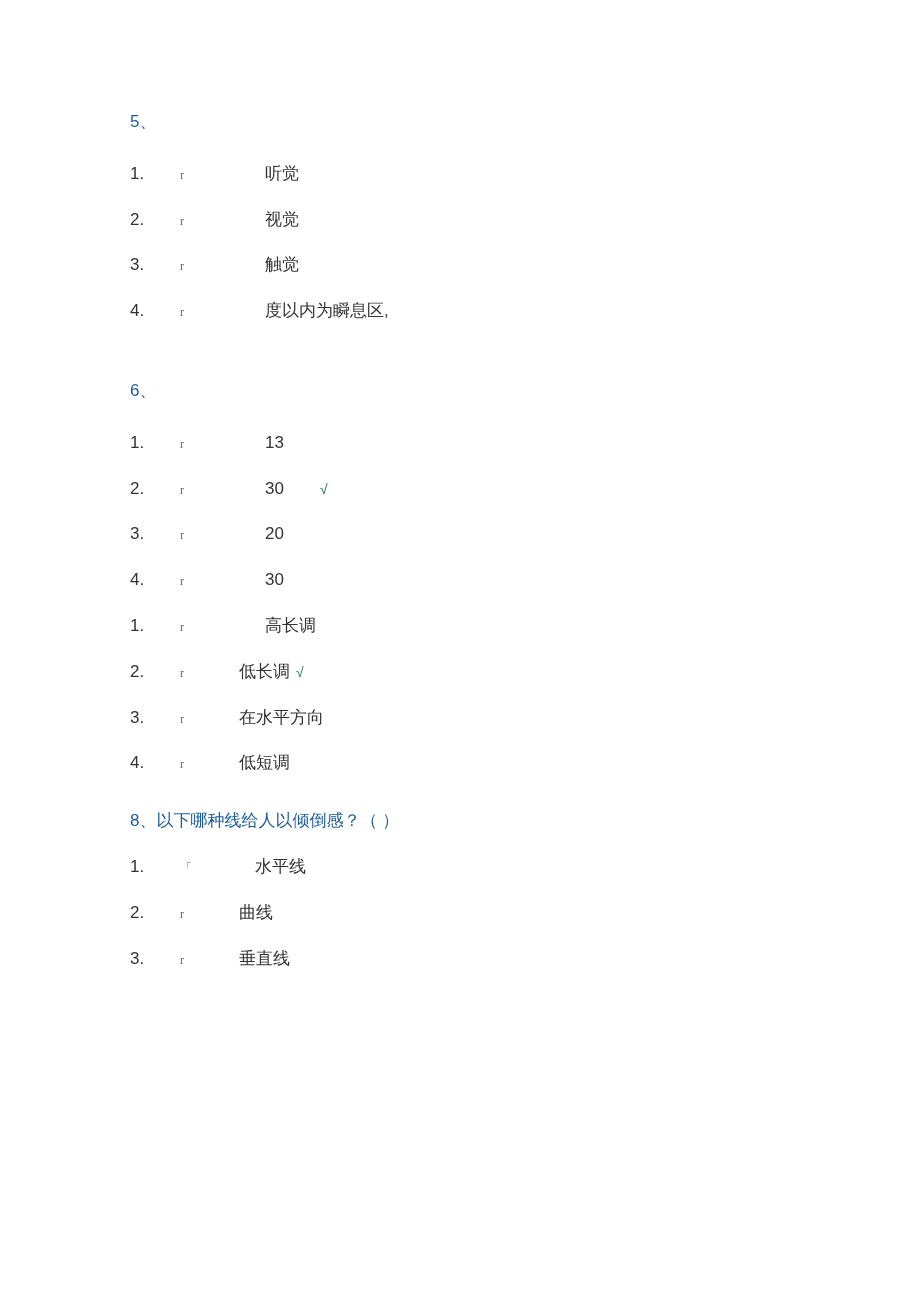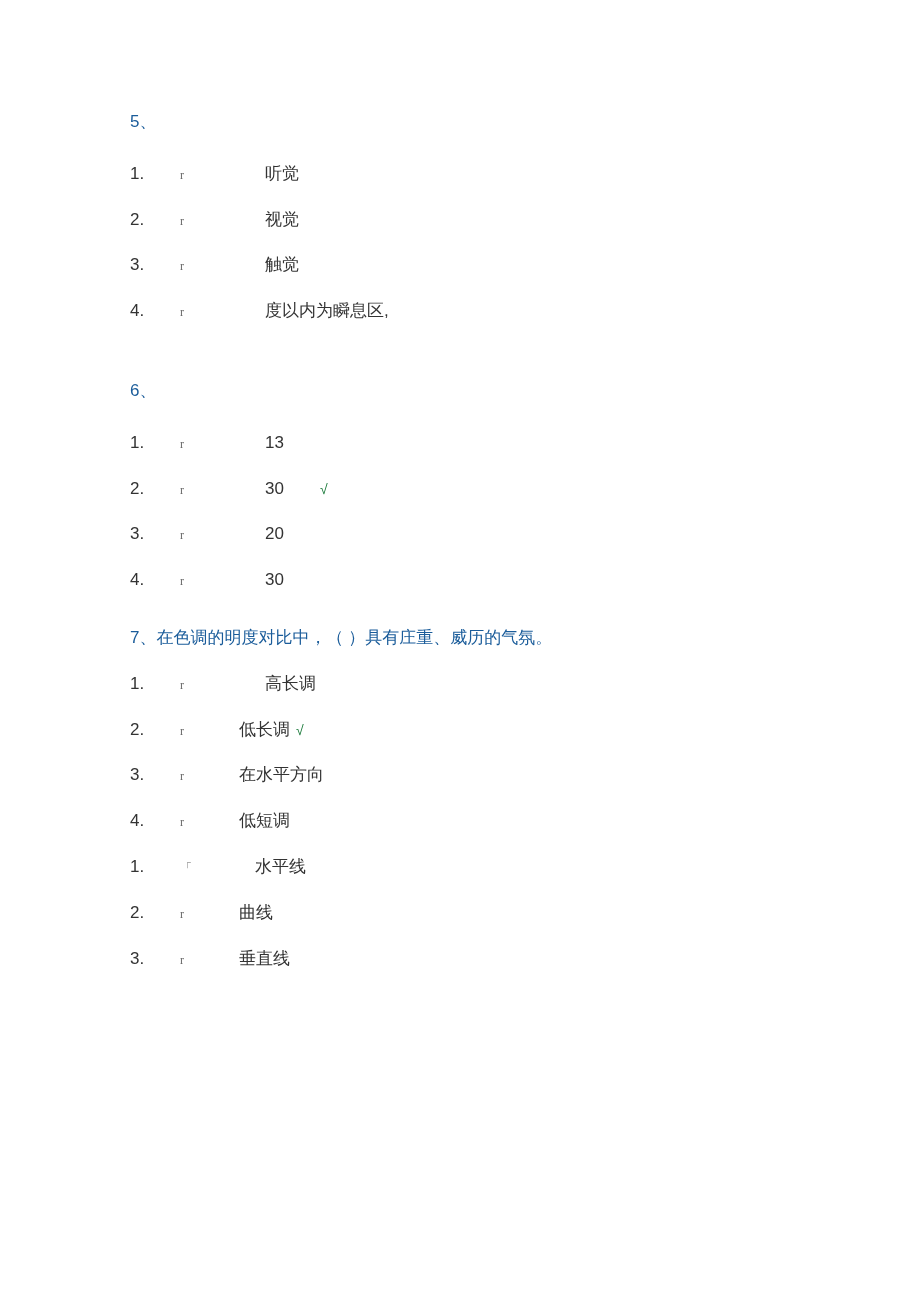--- a/index.html
+++ b/index.html
@@ -124,21 +124,20 @@
     <span class="opt-num">3.</span>
     <span class="opt-radio">r</span>
     <span class="opt-text">20</span>
   </div>
   <div class="option-row">
     <span class="opt-num">4.</span>
     <span class="opt-radio">r</span>
     <span class="opt-text">30</span>
   </div>
 
-  <div class="q-text-inline">7、在色调的明度对比中，（              ）具有庄重、威历的气氛。</div>
   <div class="option-row">
     <span class="opt-num">1.</span>
     <span class="opt-radio">r</span>
     <span class="opt-text">高长调</span>
   </div>
   <div class="option-row">
     <span class="opt-num">2.</span>
     <span class="opt-radio-narrow">r</span>
     <span class="opt-text">低长调</span>
     <span class="mark-tight">√</span>
@@ -147,20 +146,21 @@
     <span class="opt-num">3.</span>
     <span class="opt-radio-narrow">r</span>
     <span class="opt-text">在水平方向</span>
   </div>
   <div class="option-row">
     <span class="opt-num">4.</span>
     <span class="opt-radio-narrow">r</span>
     <span class="opt-text">低短调</span>
   </div>
 
+  <div class="q-text-inline">8、以下哪种线给人以倾倒感？（                ）</div>
   <div class="option-row">
     <span class="opt-num">1.</span>
     <span class="opt-radio-mid">「</span>
     <span class="opt-text">水平线</span>
   </div>
   <div class="option-row">
     <span class="opt-num">2.</span>
     <span class="opt-radio-narrow">r</span>
     <span class="opt-text">曲线</span>
   </div>

